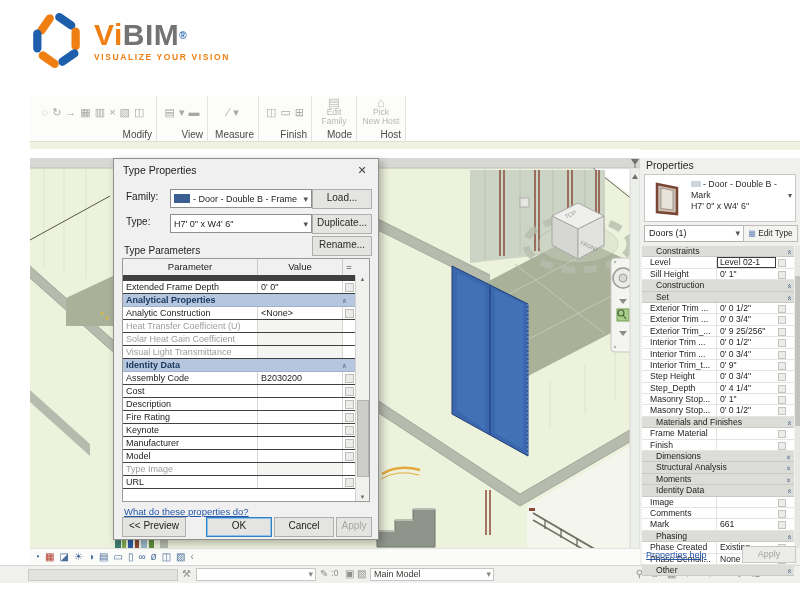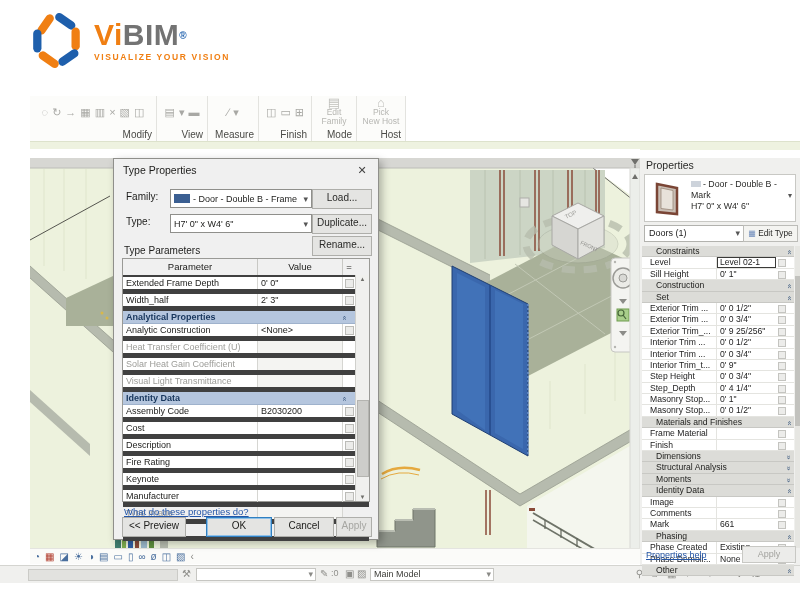--- a/index.html
+++ b/index.html
@@ -49,26 +49,26 @@
   .dlg-lbl{position:absolute;left:12px;font-size:10px;}
   .dlg-combo{position:absolute;left:56px;width:134px;height:17px;background:#fff;border:1px solid #8f8f8b;
              display:flex;align-items:center;padding:0 3px;gap:3px;font-size:9px;white-space:nowrap;overflow:hidden;}
   .dlg-combo::after{content:"▾";margin-left:auto;color:#555;font-size:9px;}
   .swatch{display:inline-block;width:16px;height:9px;background:#3b5f92;flex:0 0 auto;}
   .dlg-btn{position:absolute;height:18px;background:#e4e4e2;border:1px solid #aeaeaa;font-size:10px;
            text-align:center;line-height:16px;color:#2a2a28;}
   .btn-load,.btn-dup,.btn-ren{left:198px;width:58px;}
   .tp-label{position:absolute;left:10px;top:86px;}
   .ttable{position:absolute;left:8px;top:99px;width:248px;height:244px;border:1px solid #9a9a96;background:#fff;box-sizing:border-box;}
-  .thead{display:flex;height:16px;background:#f0f0f0;border-bottom:2px solid #404040;font-size:9.5px;}
+  .thead{display:flex;height:16px;background:#f0f0f0;border-bottom:6px solid #404040;font-size:9.5px;}
   .thead span{text-align:center;line-height:15px;}
   .th-p{width:134px;border-right:1px solid #c8c8c4;}
   .th-v{width:84px;border-right:1px solid #c8c8c4;}
   .th-l{width:12px;}
-  .trow{display:flex;height:12px;line-height:12px;font-size:9px;border-bottom:5px solid #404040;}
+  .trow{display:flex;height:12px;line-height:12px;font-size:9px;border-bottom:1px solid #404040;}
   .trow .tname{width:131px;padding-left:3px;border-right:1px solid #d6d6d2;overflow:hidden;white-space:nowrap;}
   .trow .tval{width:81px;padding-left:3px;border-right:1px solid #d6d6d2;overflow:hidden;white-space:nowrap;}
   .trow .tlock{width:12px;position:relative;}
   .trow.row .tlock::before{content:"";position:absolute;left:2px;top:2px;width:7px;height:7px;
         background:#ececea;border:1px solid #bcbcb8;}
   .trow.section{background:#b5c6de;border-bottom:1px solid #9fb2cc;}
   .trow.section .tname{font-weight:bold;color:#17365d;border-right:none;width:212px;}
   .trow.disabled .tname,.trow.disabled .tval{color:#9c9c98;}
   .trow.disabled .tval{background:#f4f4f2;}
   .chev{display:none;}
@@ -371,25 +371,20 @@
         <span class="th-l">=</span>
       </div>
       <div>
 
           <div class="trow row">
             <span class="tname">Extended Frame Depth</span>
             <span class="tval">0' 0"</span>
             <span class="tlock"></span>
           </div>
 
-          <div class="trow row">
-            <span class="tname">Width_half</span>
-            <span class="tval">2' 3"</span>
-            <span class="tlock"></span>
-          </div>
 
           <div class="trow section">
             <span class="tname">Analytical Properties</span>
 
             <span class="tlock"><span class="chev">«</span></span>
           </div>
 
           <div class="trow row">
             <span class="tname">Analytic Construction</span>
             <span class="tval">&lt;None&gt;</span>
@@ -450,20 +445,25 @@
             <span class="tval"></span>
             <span class="tlock"></span>
           </div>
 
           <div class="trow row">
             <span class="tname">Manufacturer</span>
             <span class="tval"></span>
             <span class="tlock"></span>
           </div>
 
+          <div class="trow row">
+            <span class="tname">Model</span>
+            <span class="tval"></span>
+            <span class="tlock"></span>
+          </div>
 
 
           <div class="trow disabled">
             <span class="tname">Type Image</span>
             <span class="tval"></span>
             <span class="tlock"></span>
           </div>
 
           <div class="trow row">
             <span class="tname">URL</span>

